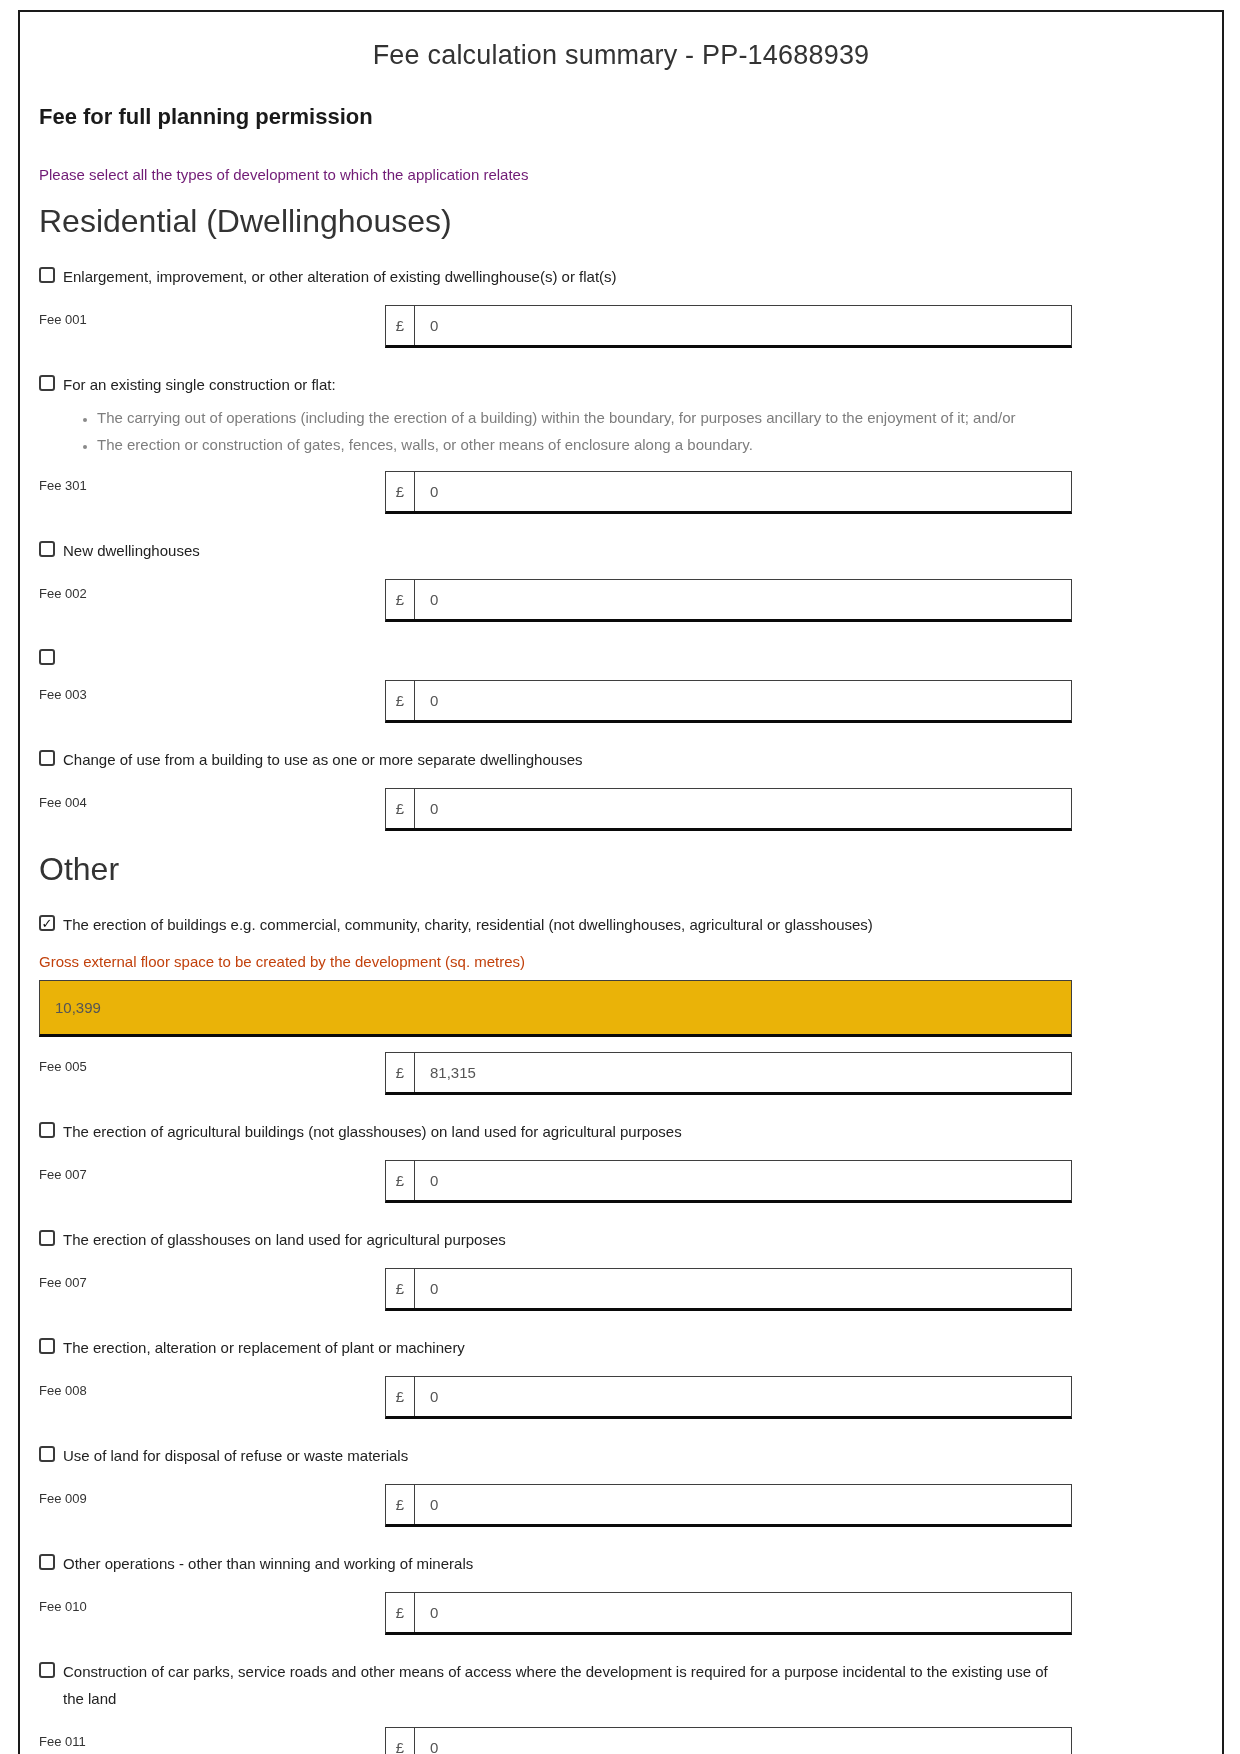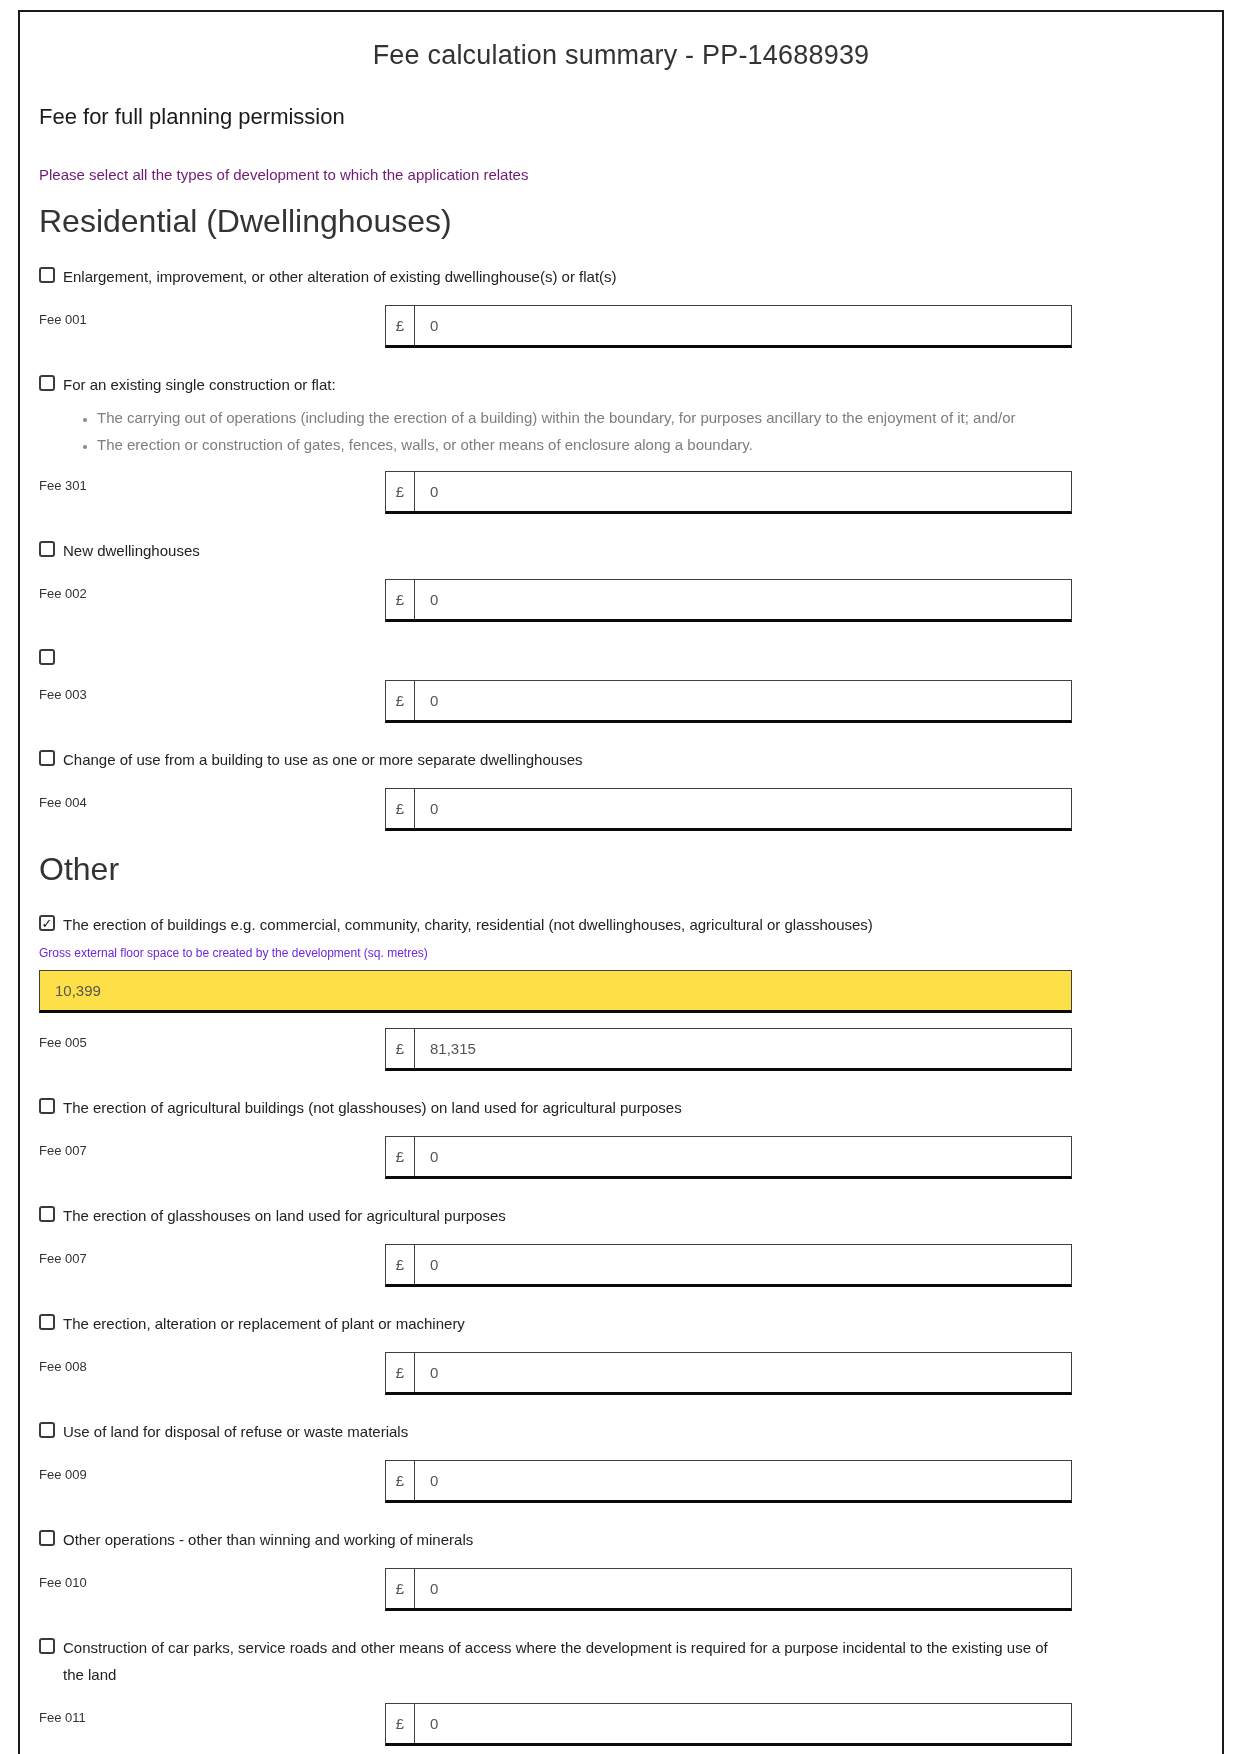--- a/index.html
+++ b/index.html
@@ -23,21 +23,21 @@
   .page-title {
     font-size: 27px;
     font-weight: 400;
     color: #333333;
     text-align: center;
     letter-spacing: 0.2px;
   }
   .form-heading {
     margin-top: 33px;
     font-size: 22px;
-    font-weight: 400;
+    font-weight: 700;
     color: #1a1a1a;
   }
   .intro {
     margin-top: 36px;
     font-size: 15px;
     color: #701a75;
   }
   .section-heading {
     margin-top: 20px;
     font-size: 32px;
@@ -83,32 +83,32 @@
     font-size: 15px;
     color: #7d7d7d;
     line-height: 23px;
     margin-bottom: 4px;
   }
   ul.bullets li::marker {
     color: #8a8a8a;
     font-size: 12px;
   }
   .field-label {
-    margin-top: 8px;
-    font-size: 12px;
-    color: #6d28d9;
+    margin-top: 15px;
+    font-size: 15px;
+    color: #c2410c;
   }
   .wide-input {
     display: block;
     margin-top: 10px;
     width: 1033px;
-    height: 43px;
+    height: 57px;
     border: 1px solid #3f3f3f;
     border-bottom: 3px solid #0a0a0a;
-    background: #fde047;
+    background: #eab308;
     font-family: "Liberation Sans", "DejaVu Sans", sans-serif;
     font-size: 15px;
     color: #555555;
     padding: 0 12px 0 15px;
     outline: none;
   }
   .fee-row {
     margin-top: 15px;
     display: flex;
     align-items: flex-start;

